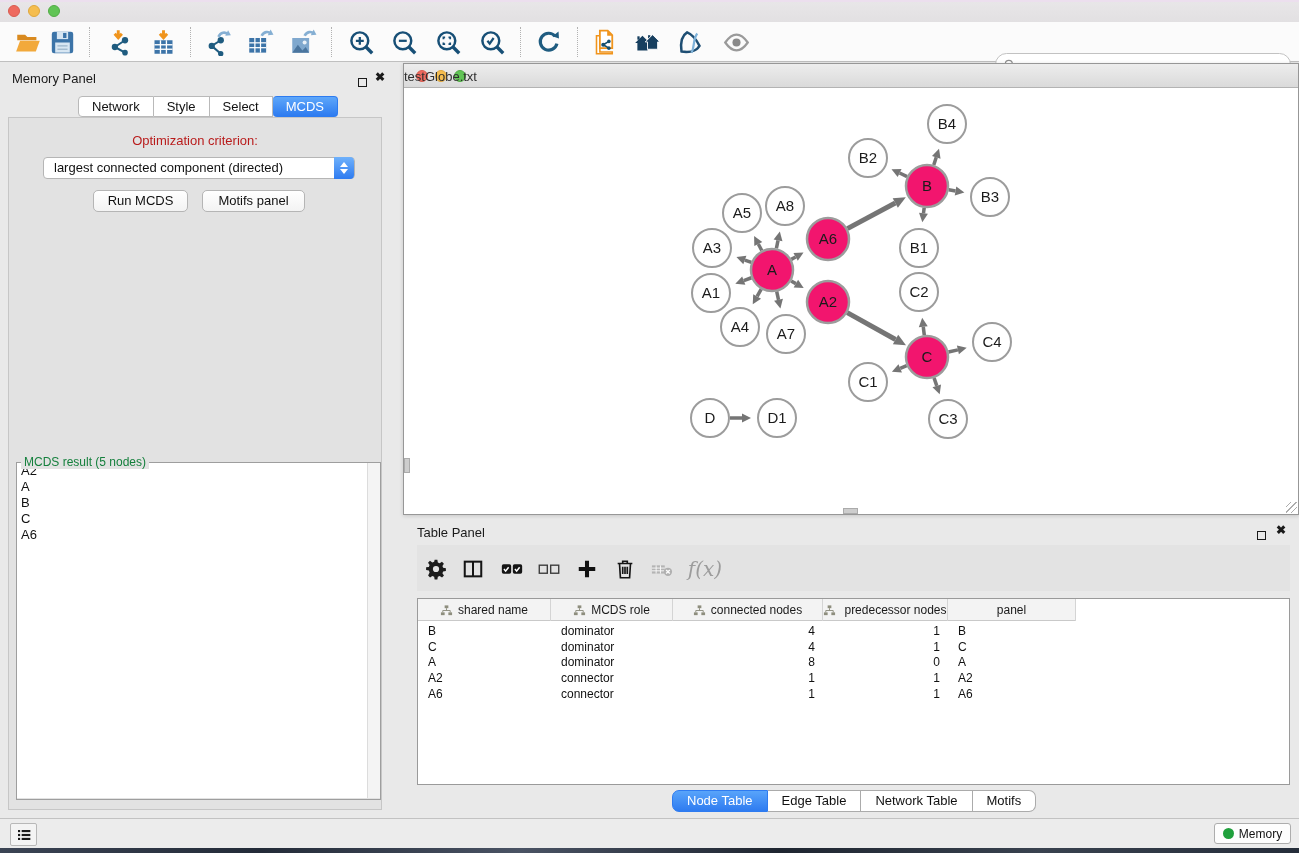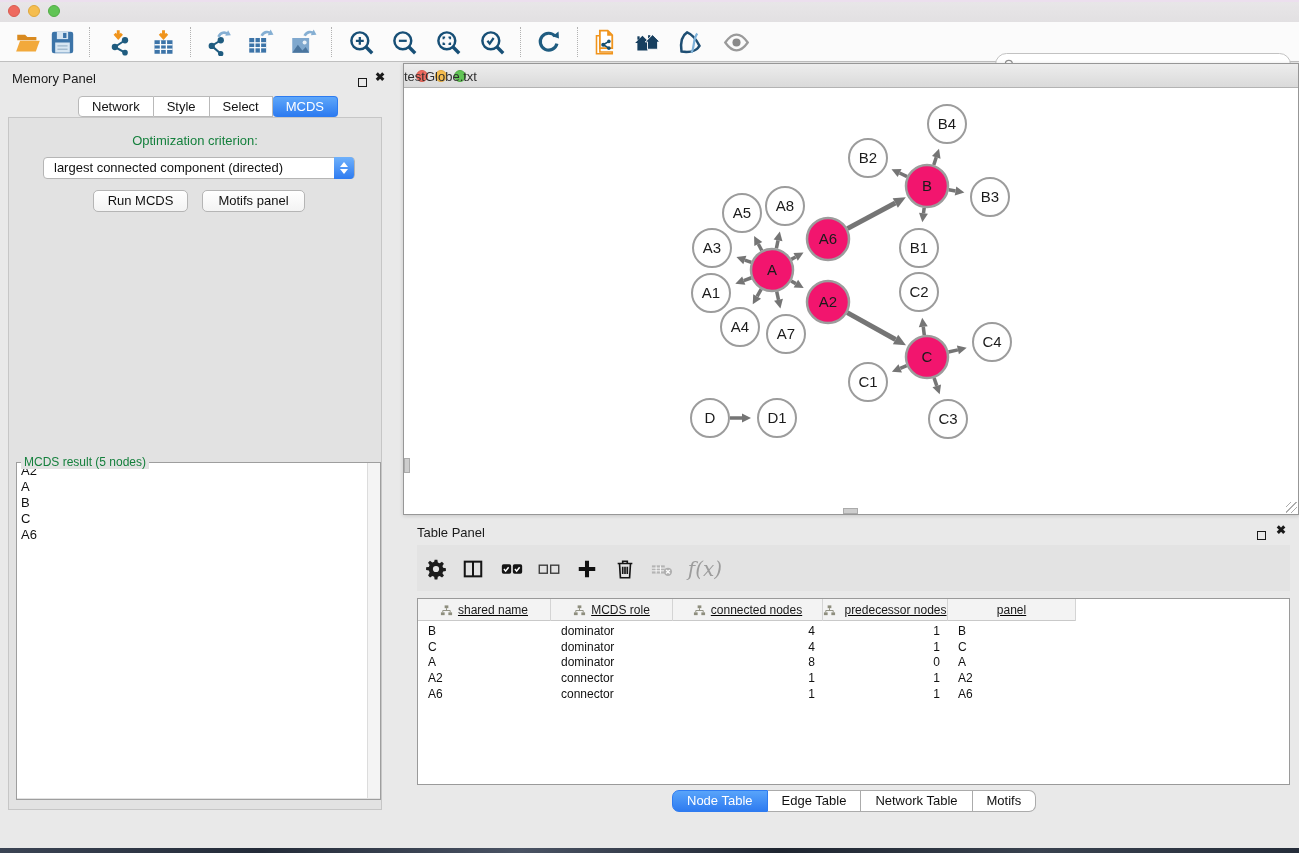--- a/index.html
+++ b/index.html
@@ -29,21 +29,21 @@
   
   .cp-title { position:absolute; left:12px; top:71px; font-size:13px; color:#1a1a1a; }
   .float-btn { width:9px; height:9px; border:1.5px solid #1a1a1a; display:inline-block; }
   .close-btn { font-size:12px; font-weight:bold; color:#1a1a1a; line-height:10px; }
   .cp-content { position:absolute; left:8px; top:117px; width:374px; height:693px; background:#E2E2E2; border:1px solid #C6C6C6; }
   .cp-tabs { position:absolute; left:78px; top:96px; height:21px; display:flex; z-index:2; }
   .cp-tab { height:21px; font-size:13px; color:#111; background:#fff; border:1px solid #B9B9B9; border-left:none; padding:0 13px; line-height:19px; }
   .cp-tab.first { border-left:1px solid #B9B9B9; border-radius:4px 0 0 4px; }
   .cp-tab.last { border-radius:0 4px 4px 0; }
   .cp-tab.active { background:linear-gradient(#5EA7FA,#2D7BF0); color:#fff; border-color:#2D7BF0; border-radius:4px; }
-  .opt-label { position:absolute; left:9px; top:133px; width:372px; text-align:center; font-size:13px; color:#15803d; }
+  .opt-label { position:absolute; left:9px; top:133px; width:372px; text-align:center; font-size:13px; color:#b91c1c; }
   .dropdown { position:absolute; left:43px; top:157px; width:312px; height:22px; background:#fff; border:1px solid #B5B5B5; border-radius:4px; font-size:13px; color:#111; line-height:20px; padding-left:10px; }
   .dd-step { position:absolute; right:0; top:-1px; width:20px; height:22px; border-radius:0 4px 4px 0; background:linear-gradient(#6FB1FB,#2E7BF0); display:flex; flex-direction:column; align-items:center; justify-content:center; gap:2px;}
   .dd-up { width:0; height:0; border-left:4px solid transparent; border-right:4px solid transparent; border-bottom:5px solid #fff; }
   .dd-down { width:0; height:0; border-left:4px solid transparent; border-right:4px solid transparent; border-top:5px solid #fff; }
   .cp-btn { position:absolute; top:190px; height:22px; background:linear-gradient(#ffffff,#f3f3f3); border:1px solid #B5B5B5; border-radius:5px; font-size:13px; color:#111; text-align:center; line-height:20px; }
   .fieldset { position:absolute; left:16px; top:462px; width:365px; height:338px; border:1px solid #9E9E9E; }
   .legend { position:absolute; left:21px; top:455px; font-size:12px; color:#15803d; background:#E2E2E2; padding:0 3px; }
   .listbox { position:absolute; left:17px; top:463px; width:363px; height:335px; background:#fff; }
   .listbox .scroll { position:absolute; right:0; top:0; width:13px; height:100%; background:#F4F4F4; border-left:1px solid #DCDCDC; }
   .list-item { font-size:13px; color:#111; padding-left:4px; height:16px; line-height:16px; }
@@ -60,21 +60,21 @@
   .grip { position:absolute; right:1px; bottom:1px; width:11px; height:11px;
     background:repeating-linear-gradient(135deg, transparent 0 3px, #ADADAD 3px 4px); }
 
   
   .tp-title { position:absolute; left:417px; top:525px; font-size:13px; color:#1a1a1a; }
   .tp-toolbar { position:absolute; left:417px; top:545px; width:873px; height:46px; background:#E3E3E3; }
   .tp-btn { position:absolute; top:11px; width:26px; height:26px; display:flex; align-items:center; justify-content:center; }
   .tp-btn svg { width:22px; height:22px; }
   .fx { font-family:"DejaVu Serif", serif; font-style:italic; font-size:20px; color:#9C9C9C; }
   .node-table { position:absolute; left:417px; top:598px; width:873px; height:187px; background:#fff; border:1px solid #9A9A9A; }
-  .nt-header { position:absolute; left:0; top:0; height:22px; display:flex; background:#F3F3F3; border-bottom:1px solid #C9C9C9;text-decoration:underline; }
+  .nt-header { position:absolute; left:0; top:0; height:22px; display:flex; background:#F3F3F3; border-bottom:1px solid #C9C9C9; }
   .nt-hcell { height:22px; display:flex; align-items:center; justify-content:center; gap:5px; font-size:12px; color:#1a1a1a; border-right:1px solid #D4D4D4; }
   .nt-hcell svg { width:13px; height:13px; }
   .nt-row { position:absolute; left:0; height:16px; display:flex; }
   .nt-cell { font-size:12px; color:#111; height:16px; line-height:16px; white-space:nowrap; overflow:hidden; }
   .table-tabs { position:absolute; left:672px; top:790px; height:22px; display:flex;border-radius:8px; }
   .t-tab { height:22px; font-size:13px; color:#111; background:#fff; border:1px solid #ABABAB; border-left:none; padding:0 14px; line-height:20px; }
   .t-tab.first { border-left:1px solid #ABABAB; border-radius:7px 0 0 7px; }
   .t-tab.last { border-radius:0 7px 7px 0; }
   .t-tab.active { background:linear-gradient(#58A4FA,#2E7BF0); color:#fff; border-color:#2E7BF0; }
 
@@ -530,14 +530,30 @@
         </div>
       </div>
     <div class="table-tabs" id="table-tabs">
         <div class="t-tab first active">Node Table</div>
         <div class="t-tab">Edge Table</div>
         <div class="t-tab">Network Table</div>
         <div class="t-tab last">Motifs</div>
       </div>
   </div>
 
+  <div class="status-bar">
+    <div class="list-btn">
+      <svg viewBox="0 0 24 24" fill="#1a1a1a">
+          <rect x="3" y="4.5" width="3.2" height="3.2"></rect>
+          <rect x="8.5" y="4.5" width="13" height="3.2"></rect>
+          <rect x="3" y="10.4" width="3.2" height="3.2"></rect>
+          <rect x="8.5" y="10.4" width="13" height="3.2"></rect>
+          <rect x="3" y="16.3" width="3.2" height="3.2"></rect>
+          <rect x="8.5" y="16.3" width="13" height="3.2"></rect>
+        </svg>
+    </div>
+    <div class="memory-btn">
+      <span class="mem-dot"></span>
+      <span>Memory</span>
+    </div>
+  </div>
   <div class="desktop-strip"></div>
 </div>
 
 </body></html>

